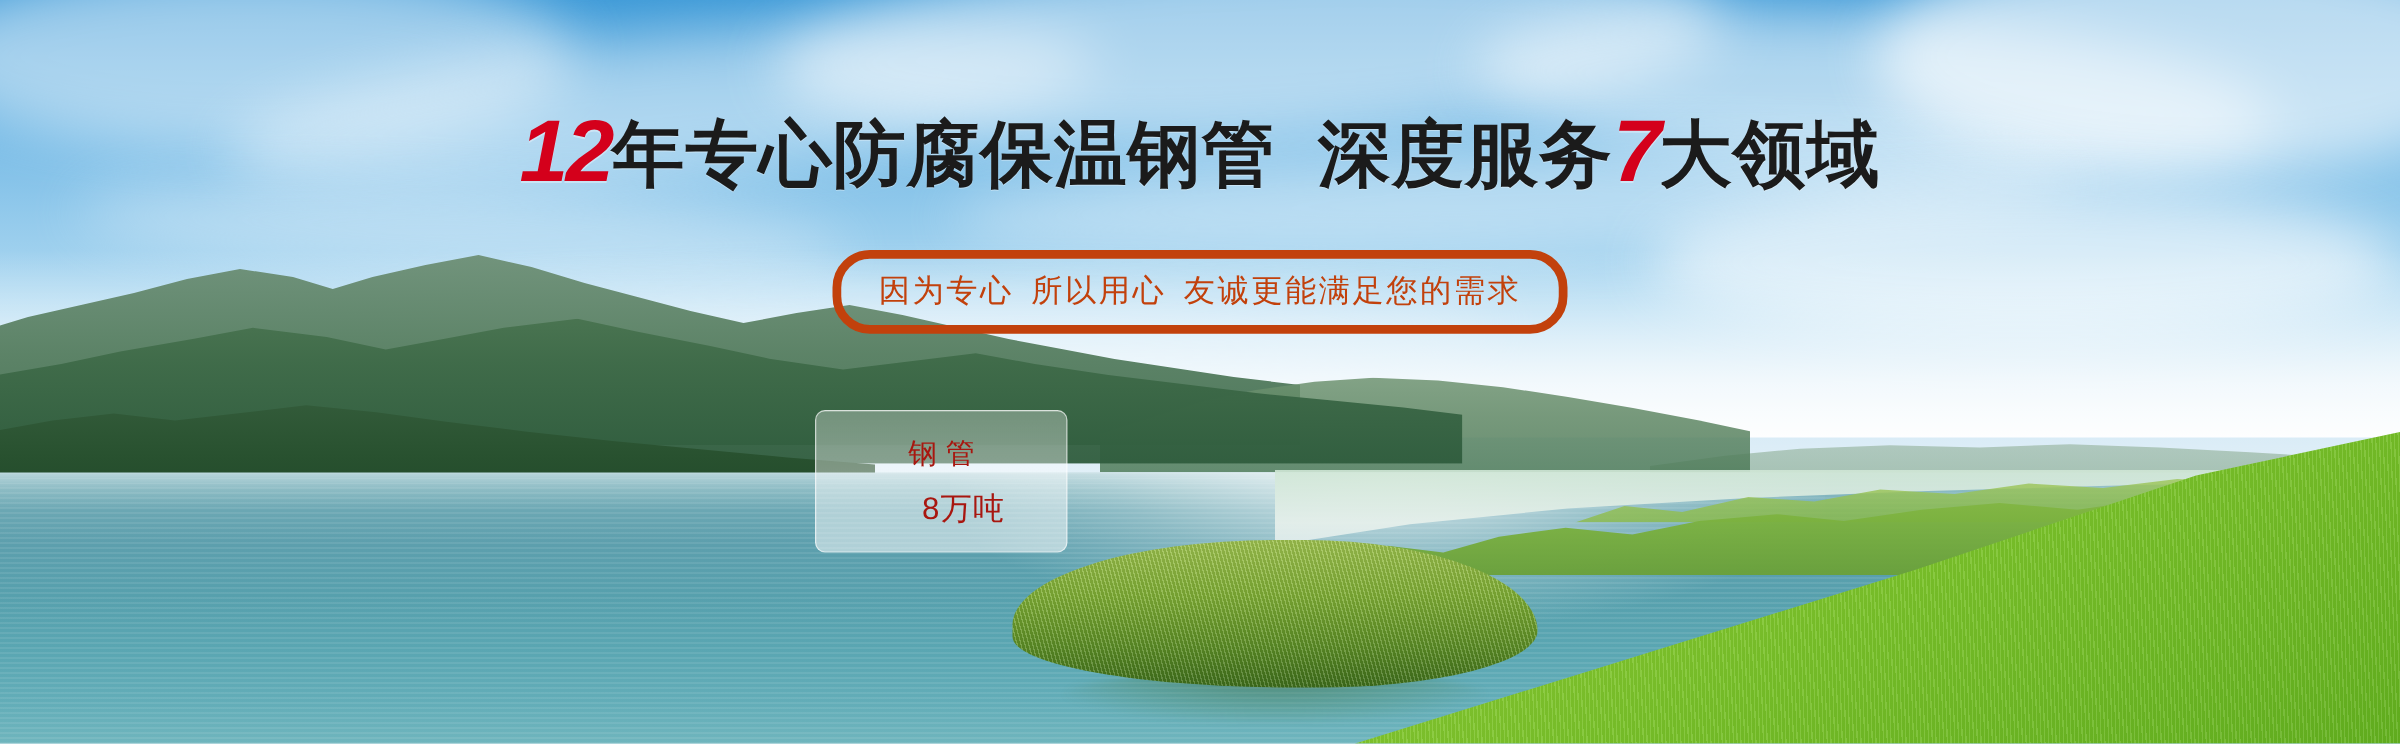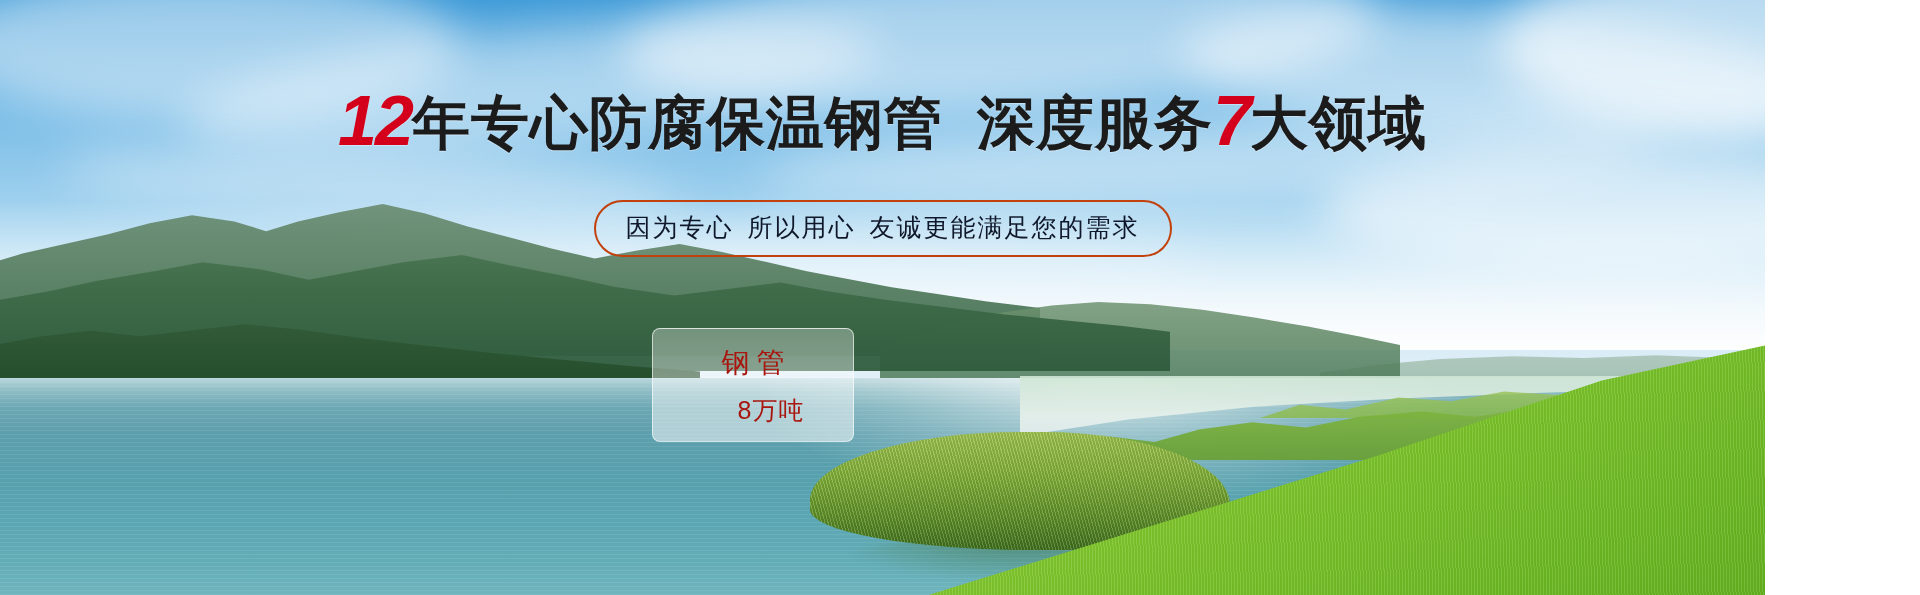--- a/index.html
+++ b/index.html
@@ -1,20 +1,20 @@
 <!DOCTYPE html>
 <html><head>
 <meta charset="utf-8">
 <style>
   html,body{margin:0;padding:0;background:#fff;}
   body{font-family:"Liberation Sans","DejaVu Sans",sans-serif;}
 
   .banner{
     position:relative;
-    width:1765px;
+    width:1920px;
     height:595px;
     overflow:hidden;
   }
 
   
   .sky{
     position:absolute;inset:0;
     background:
       linear-gradient(to bottom,
         #3f9bd8 0%,
@@ -181,25 +181,25 @@
     font-style:italic;
     font-weight:bold;
     letter-spacing:-2px;
     vertical-align:-2px;
   }
   .headline .gap{display:inline-block;width:34px;}
 
   .pill{
     position:absolute;left:50%;top:200px;
     transform:translateX(-50%);
-    border:2px solid #c2410c;
+    border:7px solid #c2410c;
     border-radius:30px;
     padding:9px 30px 11px;
     font-size:25px;
-    color:#0f172a;
+    color:#c2410c;
     letter-spacing:2px;
     white-space:nowrap;
     background:rgba(255,255,255,0.04);
     font-family:Liberation Serif, serif;
   }
   .pill .sp{display:inline-block;width:14px;}
 
   
   .cards{
     position:absolute;left:652px;top:328px;
@@ -212,21 +212,21 @@
     border-radius:8px;
     border:1px solid rgba(255,255,255,.62);
     background:linear-gradient(to bottom,rgba(255,255,255,.30) 0%,rgba(255,255,255,.42) 45%,rgba(255,255,255,.52) 100%);
     display:flex;
     flex-direction:column;
     align-items:center;
     justify-content:center;
     color:#a8160f;
   }
   .card .ttl{
-    font-size:28px;
+    font-size:23px;
     letter-spacing:7px;
     text-indent:7px;
     margin-bottom:12px;
   }
   .card .val{
     font-size:25px;
     letter-spacing:1px;
     margin-left:36px;
   }
   .card .val sup{font-size:15px;vertical-align:super;}

